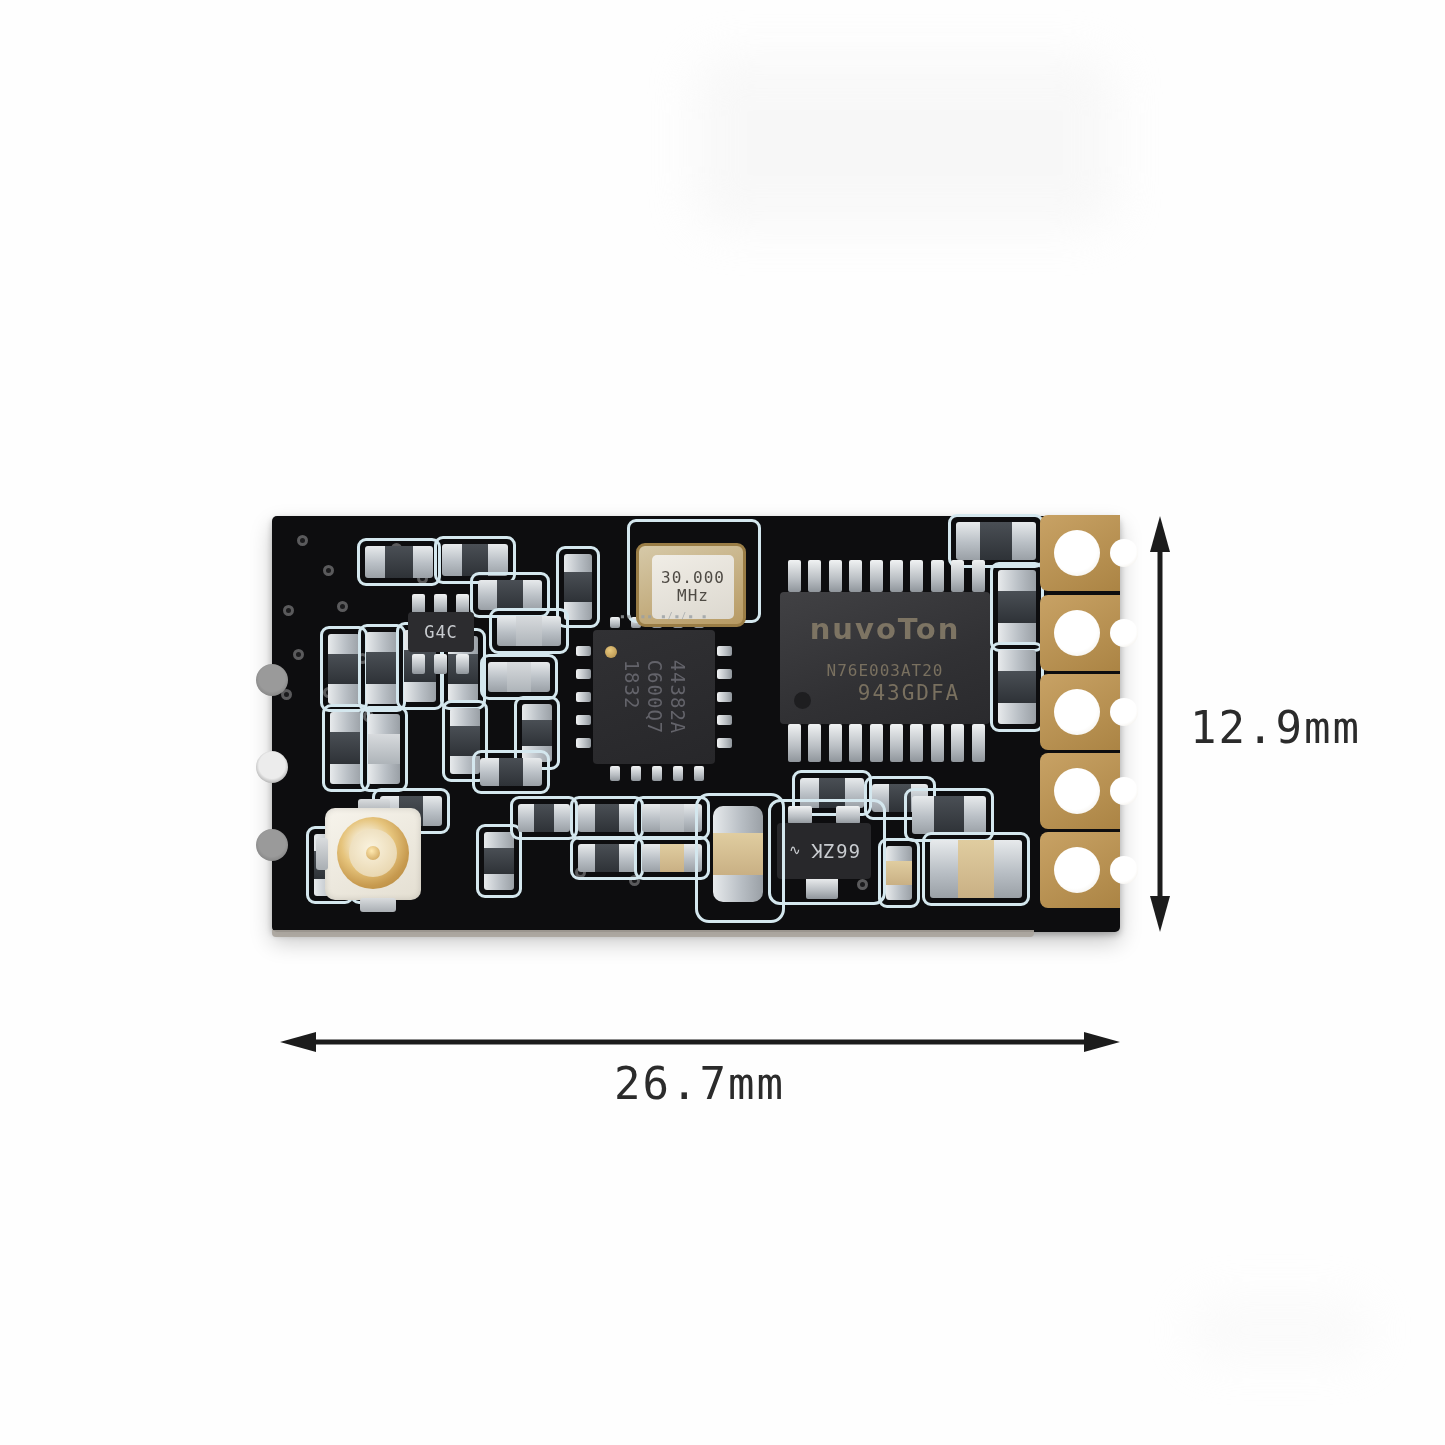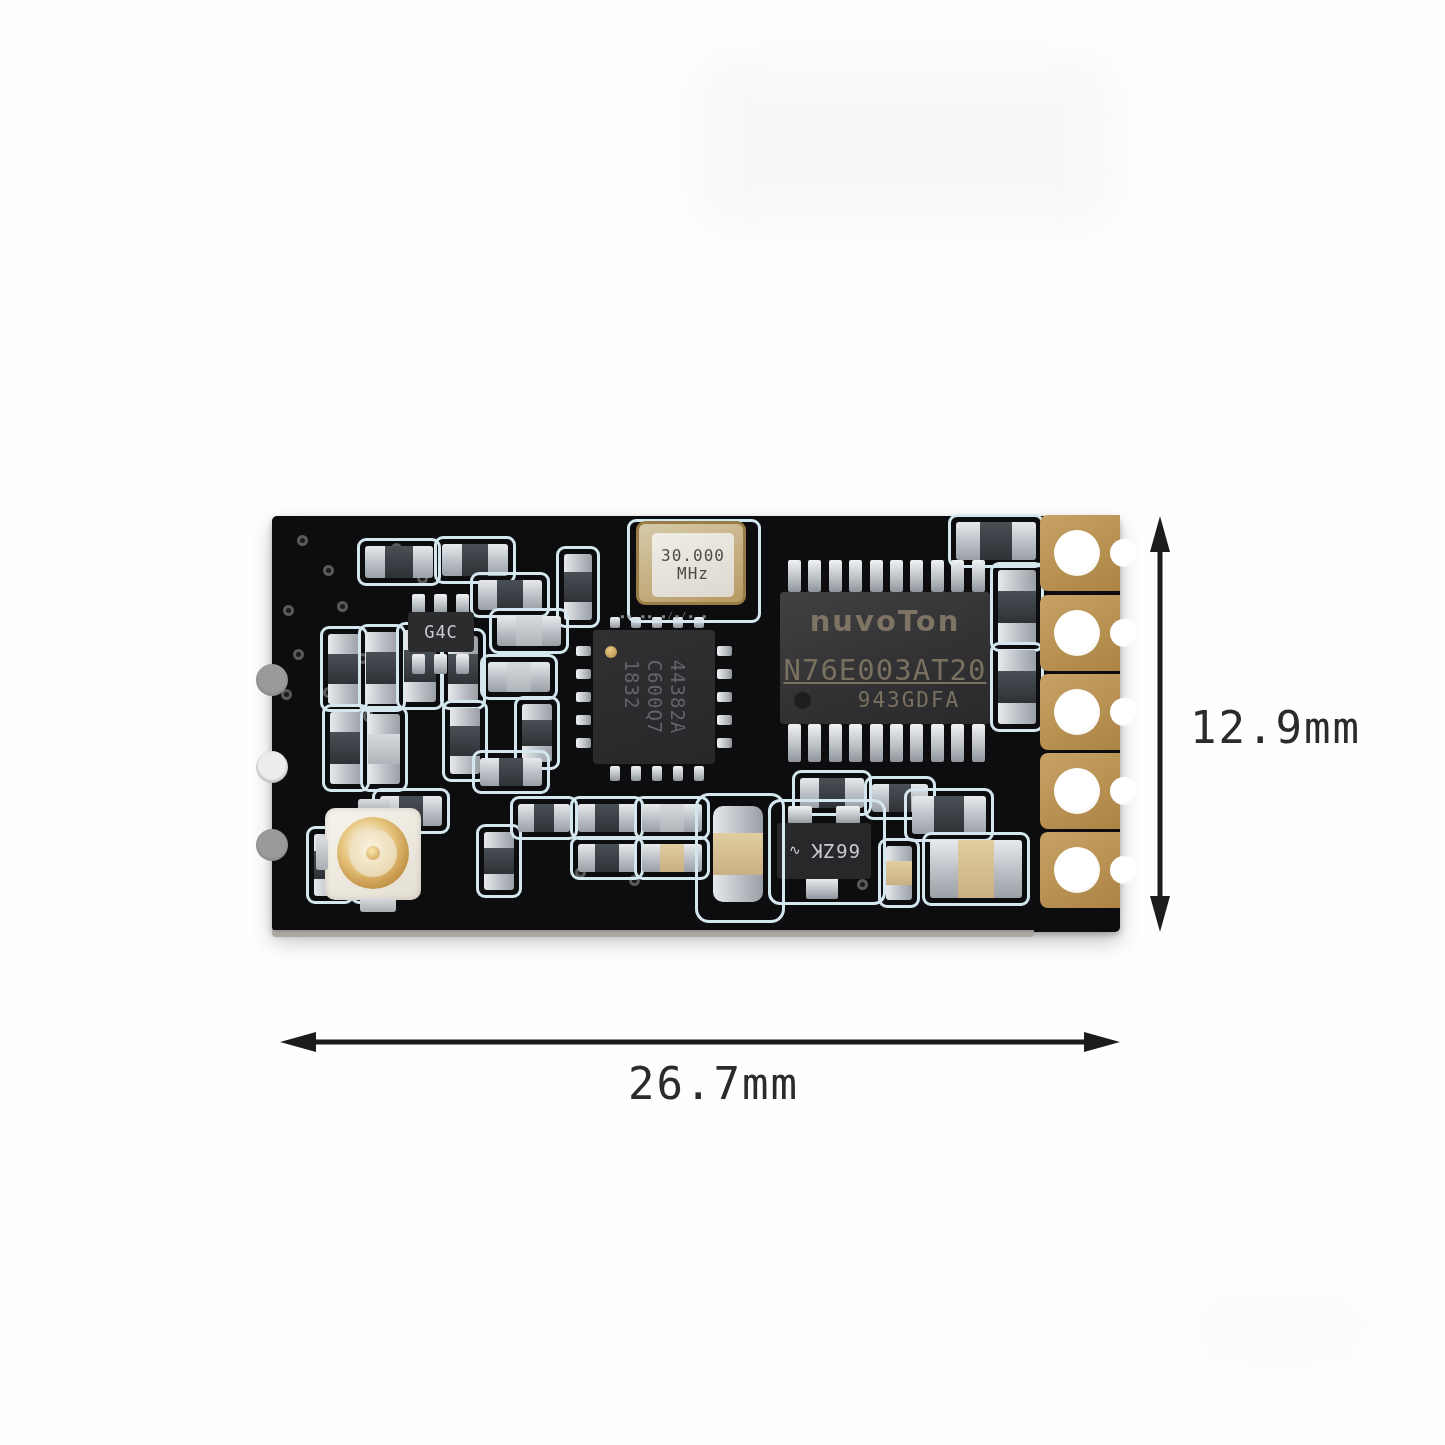--- a/index.html
+++ b/index.html
@@ -30,21 +30,21 @@
   .via{border-radius:50%;background:#1b1b1d;border:3px solid #5a5a5c;box-sizing:border-box;}
 
   
   .chip{background:linear-gradient(160deg,#414144,#313134 60%,#2a2a2d);border-radius:4px;}
   .pin{background:linear-gradient(180deg,#f0f2f3,#b9bec3 60%,#8f959b);border-radius:2px;}
   .pinv{background:linear-gradient(90deg,#f0f2f3,#b9bec3 60%,#8f959b);border-radius:2px;}
 
   #mcu-text{width:100%;height:100%;display:flex;flex-direction:column;align-items:center;justify-content:center;
             color:#79705f;text-align:center;}
   #mcu-brand{font-size:29px;font-weight:bold;letter-spacing:2px;color:#7d7463;font-family:"DejaVu Sans",sans-serif;}
-  #mcu-part{font-size:29px;letter-spacing:1px;margin-top:15px;text-decoration:underline;}
+  #mcu-part{font-size:16px;letter-spacing:1px;margin-top:15px;}
   #mcu-lot{font-size:21px;letter-spacing:2px;margin-top:1px;margin-left:48px;}
 
   #rf-text{position:absolute;left:50%;top:50%;transform:translate(-50%,-50%) rotate(90deg);
            color:#63636a;font-size:19px;line-height:23px;letter-spacing:1px;white-space:nowrap;text-align:left;}
 
   .sot-label{width:100%;height:100%;display:flex;align-items:center;justify-content:center;
              color:#c9ccd0;letter-spacing:1px;}
 
   
   #crystal-body{background:linear-gradient(160deg,#d6c9a8,#b79a63);border:3px solid #9a7d46;border-radius:9px;box-sizing:border-box;}
@@ -357,21 +357,21 @@
         <div class="abs hole" style="left: 838px; top: 261px; width: 28px; height: 28px;"></div>
         <div class="abs gold-pad" style="left: 768px; top: 316px; width: 80px; height: 76px;"></div>
         <div class="abs hole" style="left: 782px; top: 331px; width: 46px; height: 46px;"></div>
         <div class="abs hole" style="left: 838px; top: 340px; width: 28px; height: 28px;"></div>
         <div class="abs half-hole-left" style="left: -16px; top: 148px; width: 32px; height: 32px; background: radial-gradient(circle at 50% 45%, rgb(154, 154, 154) 55%, rgb(111, 111, 111));"></div>
         <div class="abs half-hole-left" style="left: -16px; top: 235px; width: 32px; height: 32px; background: radial-gradient(circle at 50% 45%, rgb(236, 236, 236) 55%, rgb(111, 111, 111));"></div>
         <div class="abs half-hole-left" style="left: -16px; top: 313px; width: 32px; height: 32px; background: radial-gradient(circle at 50% 45%, rgb(154, 154, 154) 55%, rgb(111, 111, 111));"></div>
       </div>
 
     <div class="abs silk" style="left:355px;top:3px;width:128px;height:98px;"></div>
-    <div id="crystal-body" class="abs" style="left:364px;top:5px;width:110px;height:84px;">
+    <div id="crystal-body" class="abs" style="left:364px;top:27px;width:110px;height:84px;">
       <div id="crystal-face" class="abs" style="left:13px;top:9px;width:82px;height:64px;">
         <span>30.000</span>
         <span>MHz</span>
       </div>
     </div>
 
     <div class="abs tiny-marks" style="left:348px;top:96px;">▪▪ ▪▪ ▪/▪/▪ ▪</div>
 
     <div id="rf-chip" class="chip abs" style="left:321px;top:114px;width:122px;height:134px;background:linear-gradient(160deg,#313134,#27272a);">
       <div class="abs" style="left:12px;top:16px;width:12px;height:12px;border-radius:50%;background:radial-gradient(circle at 40% 35%,#e8c87e,#b08c48);"></div>
@@ -429,15 +429,15 @@
     </g>
 
     <g stroke="#1c1c1c" fill="#1c1c1c">
       <line x1="310" y1="1042" x2="1090" y2="1042" stroke-width="5"></line>
       <polygon points="280,1042 316,1032 316,1052" stroke="none"></polygon>
       <polygon points="1120,1042 1084,1032 1084,1052" stroke="none"></polygon>
     </g>
   </svg>
 
   <div class="abs dim-label" style="left:1190px;top:702px;">12.9mm</div>
-  <div class="abs dim-label" style="left:628px;top:1058px;">26.7mm</div>
+  <div class="abs dim-label" style="left:614px;top:1058px;">26.7mm</div>
 
 </div>
 
 </body></html>

